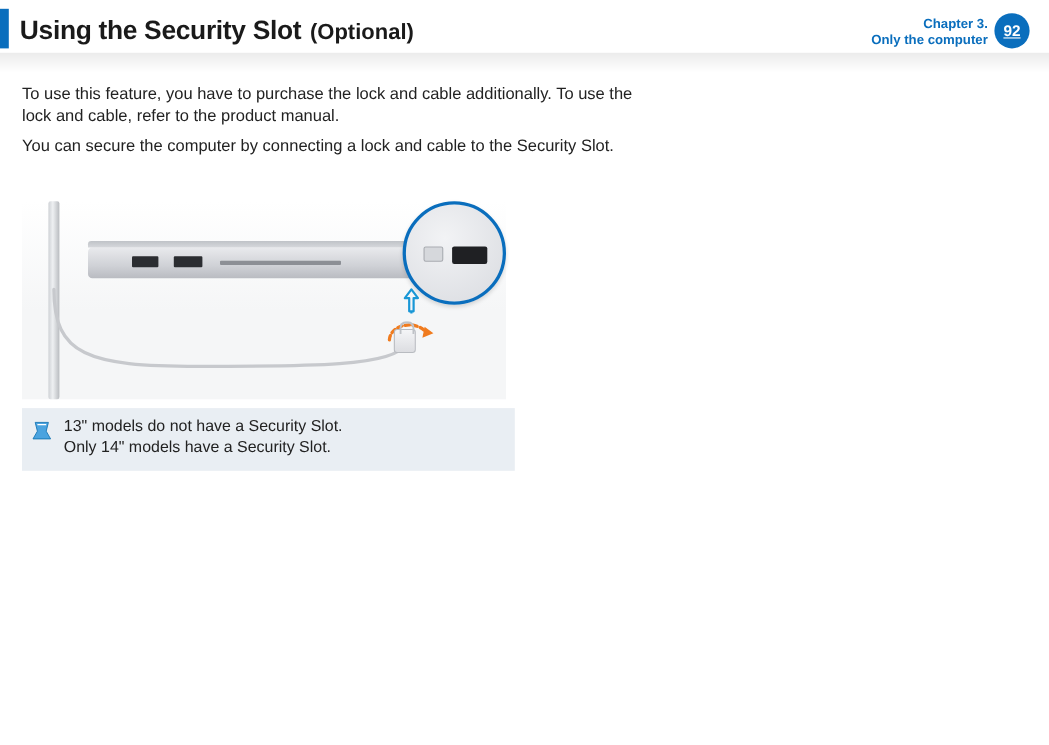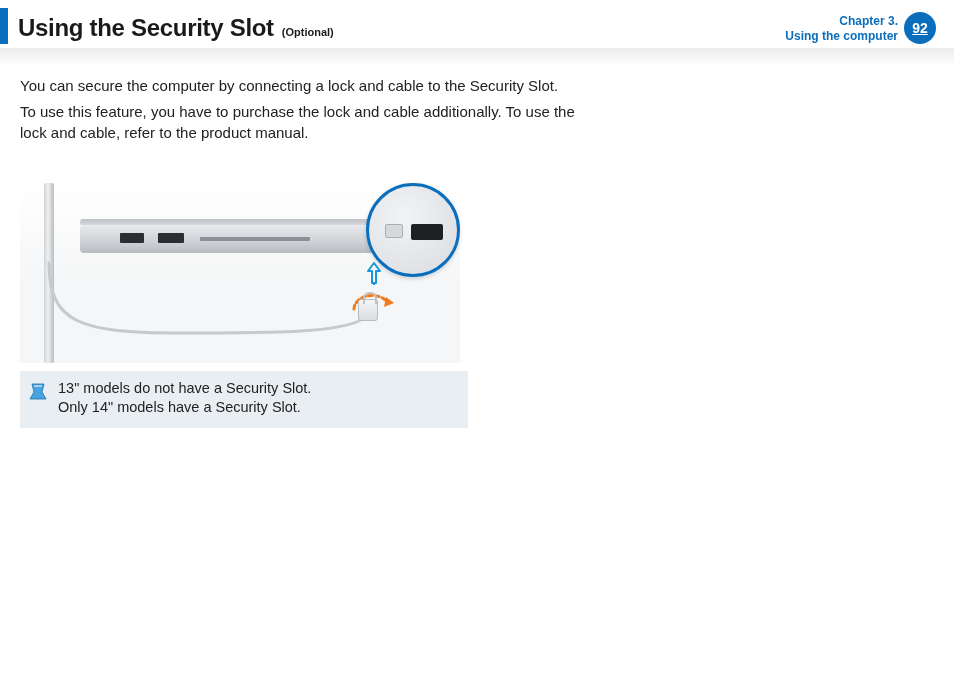--- a/index.html
+++ b/index.html
@@ -36,21 +36,21 @@
       gap: 8px;
       flex: 1;
     }
     .title-main {
       font-size: 24px;
       font-weight: 800;
       color: #1a1a1a;
       letter-spacing: -0.3px;
     }
     .title-sub {
-      font-size: 11px;
+      font-size: 20px;
       font-weight: 700;
       color: #1a1a1a;
     }
     .header-right {
       display: flex;
       align-items: flex-start;
       padding-top: 4px;
       padding-right: 18px;
     }
     .chapter-block {
@@ -280,30 +280,30 @@
 
 <div class="header">
   <div class="left-bar"></div>
   <div class="title-wrap">
     <span class="title-main">Using the Security Slot</span>
     <span class="title-sub">(Optional)</span>
   </div>
   <div class="header-right">
     <div class="chapter-block">
       <div class="chapter-line1">Chapter 3.</div>
-      <div class="chapter-line2">Using the computer</div>
+      <div class="chapter-line2">Only the computer</div>
     </div>
     <div class="page-badge">92</div>
   </div>
 </div>
 <div class="header-shadow"></div>
 
 <div class="content">
+  <p>To use this feature, you have to purchase the lock and cable additionally. To use the lock and cable, refer to the product manual.</p>
   <p>You can secure the computer by connecting a lock and cable to the Security Slot.</p>
-  <p>To use this feature, you have to purchase the lock and cable additionally. To use the lock and cable, refer to the product manual.</p>
   <div class="gap"></div>
 </div>
 
 <div class="illustration">
   <div class="pole"></div>
   <svg class="cable-svg" viewBox="0 0 440 180">
     <path d="M 29 80 C 29 140, 60 150, 160 150 C 260 150, 340 150, 348 130" stroke="#c7c9cd" stroke-width="3" fill="none" stroke-linecap="round"></path>
   </svg>
   <div class="laptop">
     <div class="laptop-port1"></div>

